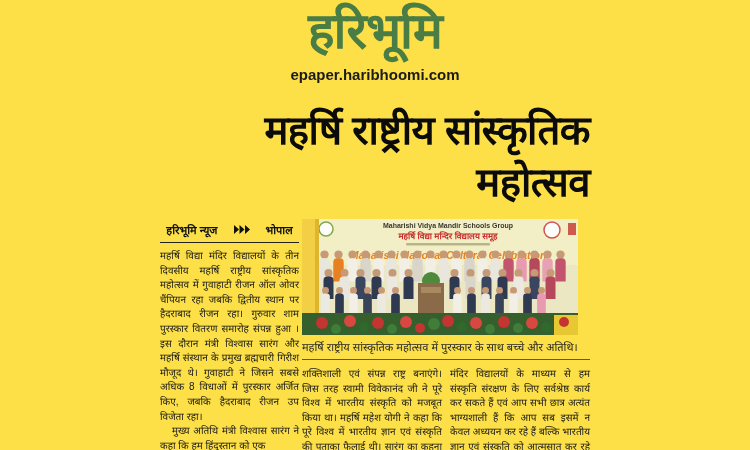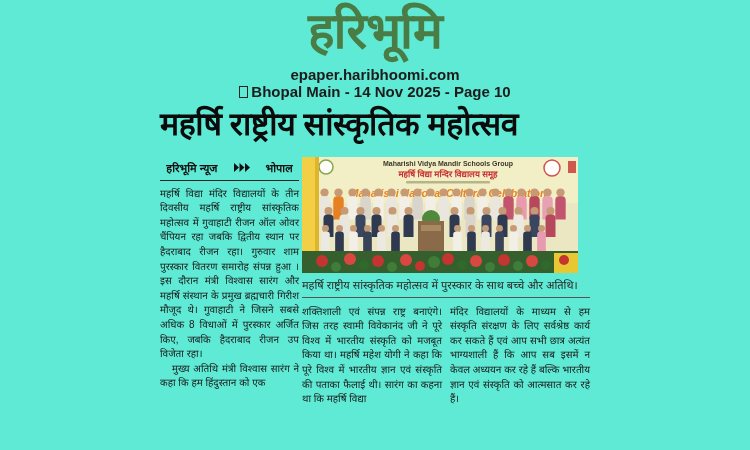--- a/index.html
+++ b/index.html
@@ -1,30 +1,30 @@
 <!DOCTYPE html>
 <html><head>
 <meta charset="utf-8">
 <style>
   * { margin:0; padding:0; box-sizing:border-box; }
   html,body { width:750px; height:450px; background:#ffffff; overflow:hidden;
               font-family:"Liberation Sans", sans-serif; }
-  .page { position:relative; width:750px; height:450px; background:#5eead4; }
+  .page { position:relative; width:750px; height:450px; background:#fde047; }
 
   
   .masthead { position:absolute; top:4px; left:0; width:750px; text-align:center; }
   .logo { font-size:50px; font-weight:800; color:#4a7d45; line-height:1.1; letter-spacing:-1px; }
   .site-url { margin-top:7px; font-size:15px; font-weight:700; color:#1b1b1b; }
   .edition { font-size:15px; font-weight:700; color:#1b1b1b; display:flex;
              align-items:center; justify-content:center; gap:3px; }
   .tofu-box { display:inline-block; width:9px; height:12px; border:1.5px solid #222; }
 
   
   .article { position:absolute; left:160px; top:104px; width:430px; }
-  .headline { font-size:32px; font-weight:800; color:#0b0b0b; text-align:left;
+  .headline { font-size:40px; font-weight:800; color:#0b0b0b; text-align:right;
               line-height:1.3; letter-spacing:-0.5px; }
   .body-row { display:flex; margin-top:11px; }
 
   .col1 { width:139px; margin-right:3px; padding-top:3px; }
   .byline { display:flex; align-items:center; justify-content:center; gap:16px;
             font-size:11px; font-weight:700; color:#111; padding-bottom:5px;
             border-bottom:1.5px solid #222; margin-bottom:6px; }
   .bodytext { font-size:10px; line-height:14.6px; color:#1a1a1a; text-align:justify; }
   .para2 { text-indent:12px; }
 
@@ -37,24 +37,20 @@
   .two-cols .bodytext { flex:1; }
 </style>
 </head>
 <body>
 
 <div class="page">
 
   <header class="masthead">
     <div class="logo">हरिभूमि</div>
     <div class="site-url">epaper.haribhoomi.com</div>
-    <div class="edition">
-      <span class="tofu-box"></span>
-      <span>Bhopal Main - 14 Nov 2025 - Page 10</span>
-    </div>
   </header>
 
   <article class="article">
     <h1 class="headline">
       <span>महर्षि राष्ट्रीय सांस्कृतिक महोत्सव</span><br>
     </h1>
 
     <div class="body-row">
 
       <div class="col1">

